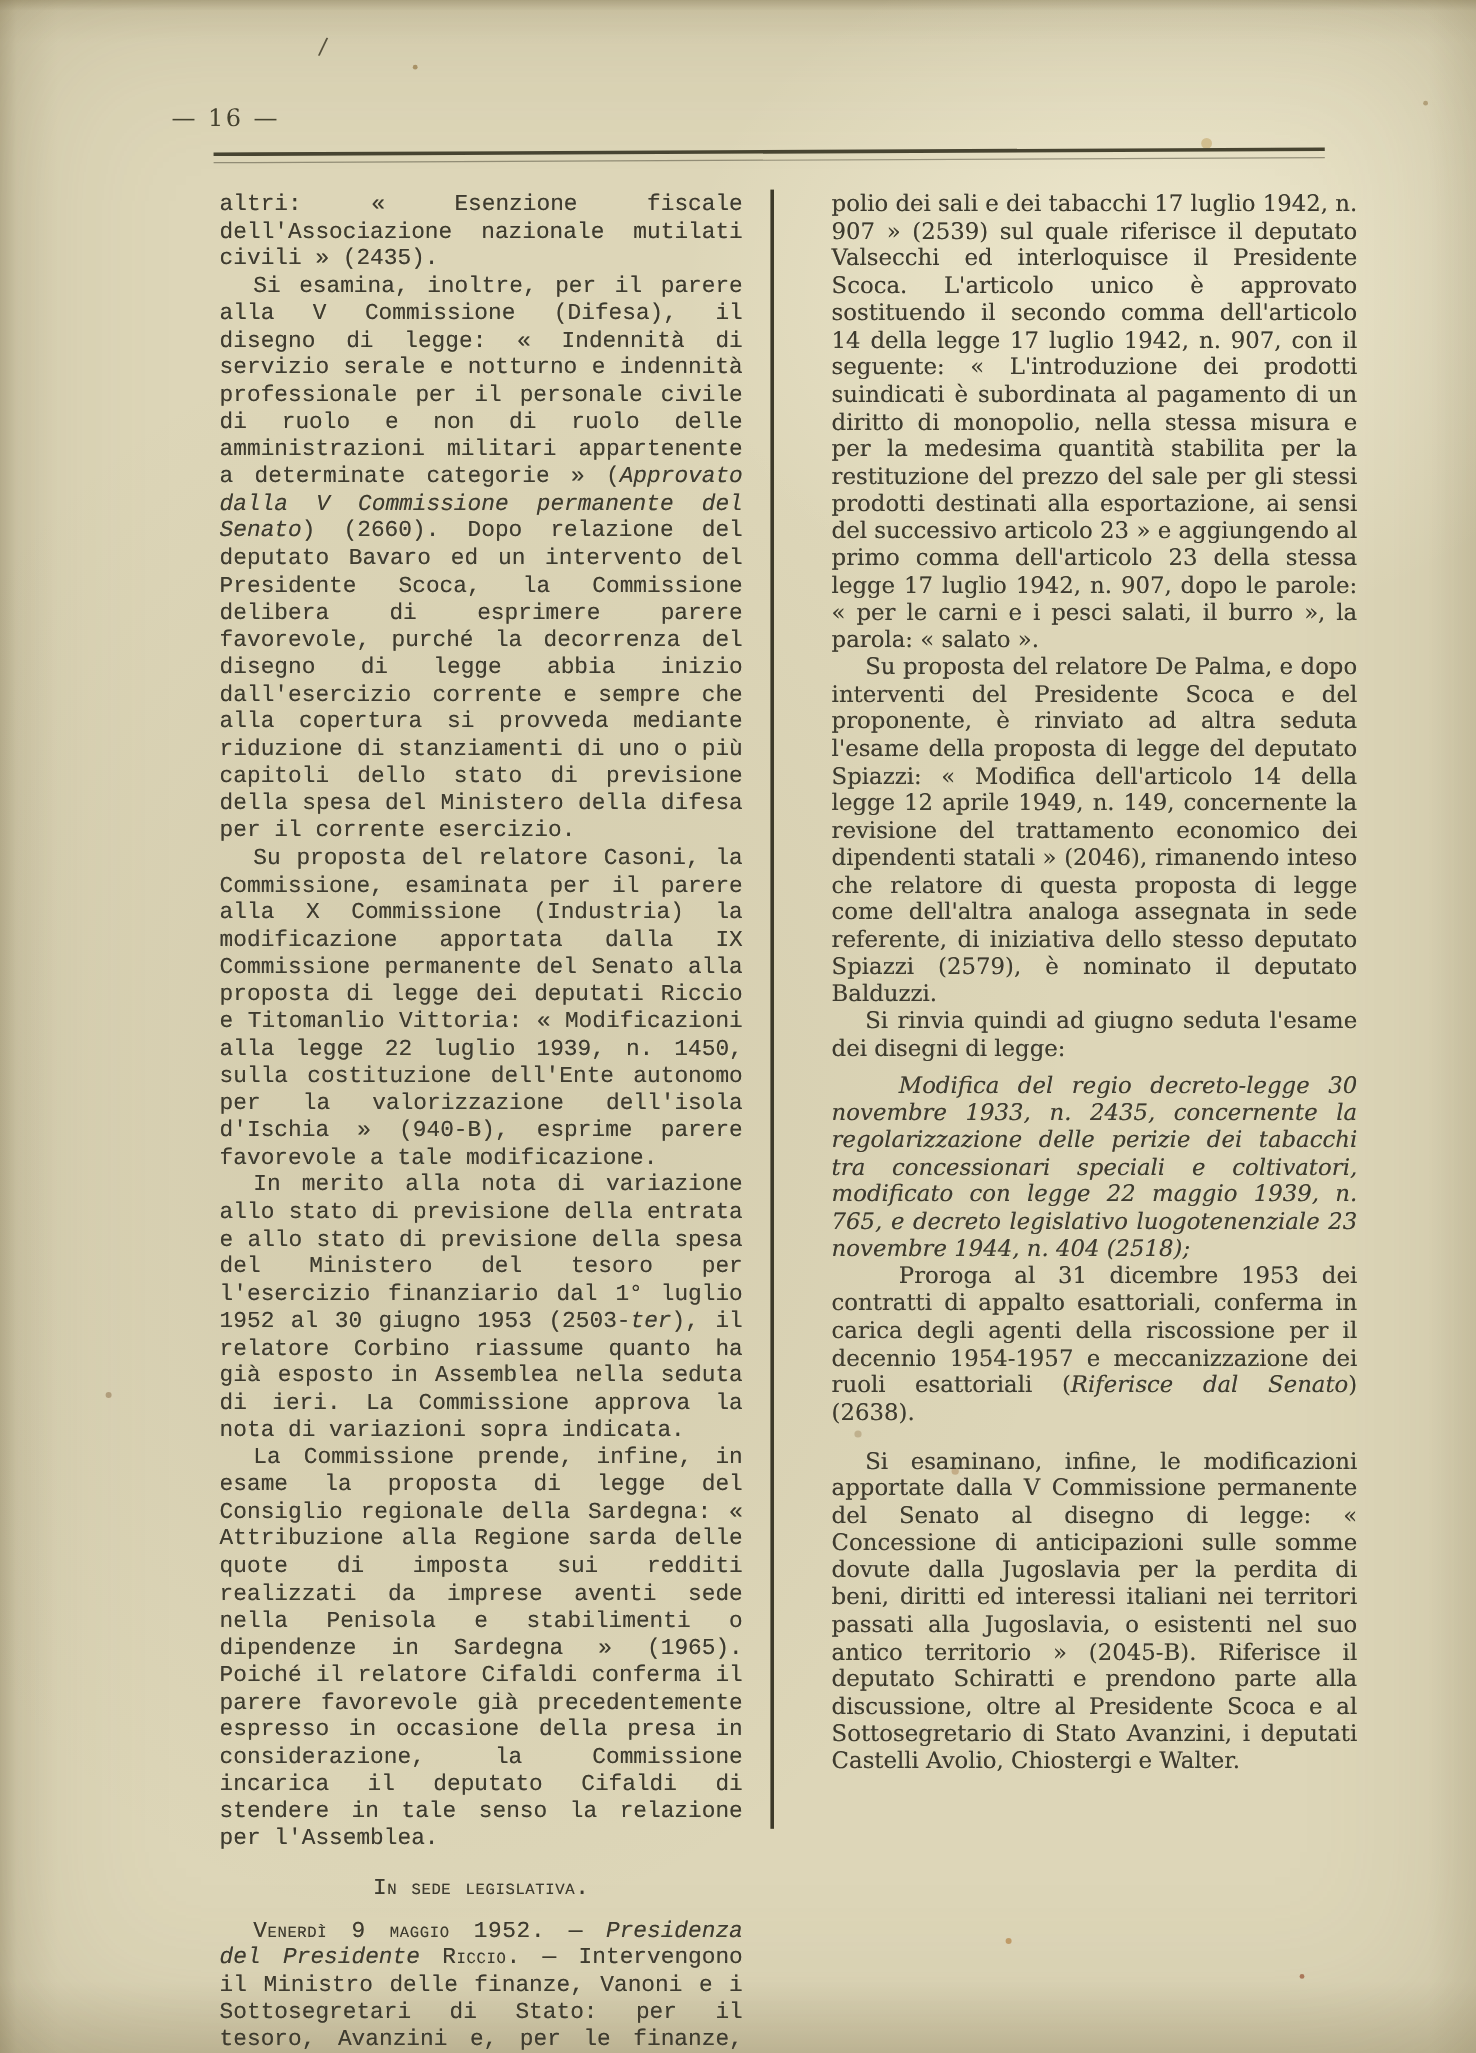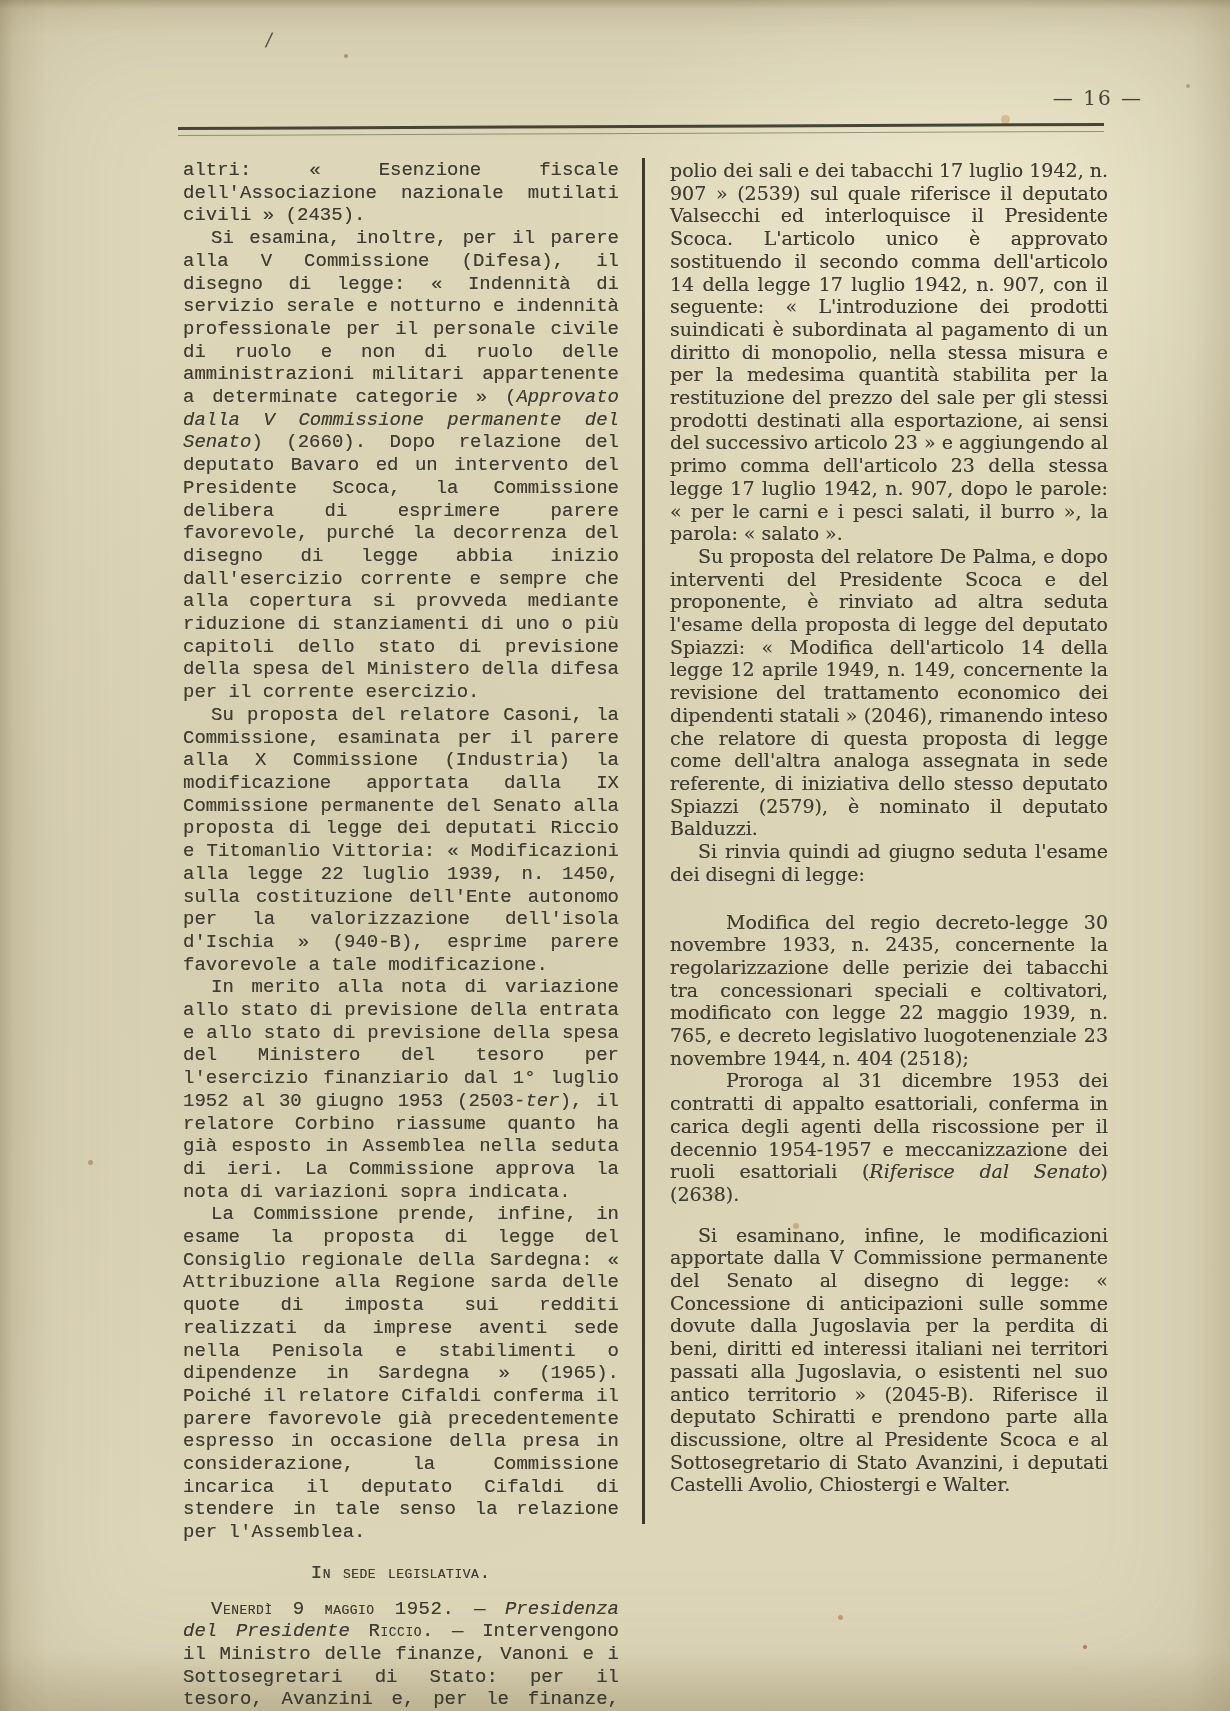--- a/index.html
+++ b/index.html
@@ -15,43 +15,43 @@
       radial-gradient(ellipse 700px 900px at 30% 55%, rgba(120,108,75,0.10), rgba(120,108,75,0) 75%),
       linear-gradient(90deg, rgba(118,105,70,0.30) 0px, rgba(118,105,70,0.10) 14px, rgba(118,105,70,0) 48px),
       linear-gradient(270deg, rgba(140,128,92,0.16) 0px, rgba(140,128,92,0) 40px),
       linear-gradient(180deg, rgba(116,102,64,0.38) 0px, rgba(140,126,88,0.12) 9px, rgba(140,126,88,0) 36px),
       linear-gradient(0deg, rgba(116,102,64,0.22) 0px, rgba(140,126,88,0) 60px),
       #ddd6b8;
     box-shadow: inset 0 0 140px rgba(108,94,58,0.22);
   }
   .page-num{
     position:absolute;top:86px;left:143px;width:1000px;
-    text-align:right;font-size:20px;letter-spacing:2px;color:#45422f;
+    text-align:left;font-size:20px;letter-spacing:2px;color:#45422f;
   }
   .top-rule{
     position:absolute;left:178px;top:125px;width:926px;height:5px;
     border-top:3px solid #474431;
     border-bottom:1px solid rgba(70,68,52,0.5);
     transform:rotate(-0.26deg);
   }
   .divider{
     position:absolute;left:642px;top:158px;width:2.5px;height:1366px;
     background:#3d3a2a;
   }
   .col{
     position:absolute;top:159px;text-align:justify;
     font-size:19px;line-height:22.7px;color:#3e3b2f;
     text-shadow:0 0 0.5px rgba(62,59,47,0.55);
   }
   .col-left{left:183px;width:436px;font-family:Liberation Mono, monospace;}
-  .col-right{left:670px;width:438px;}
+  .col-right{left:693px;width:438px;}
   .col p{margin:0;text-indent:28px;}
   .col p.cont{text-indent:0;}
   .col p.item{text-indent:56px;}
-  .col p.sp8{margin-top:25px;}
+  .col p.sp8{margin-top:8px;font-style:italic;}
   .col p.sp16{margin-top:18px;}
   .col p.heading{
     text-indent:0;text-align:center;font-variant:small-caps;
     letter-spacing:2.5px;margin:18px 0 13px 0;
   }
   .italic{font-style:italic;}
   .smallcaps{font-variant:small-caps;letter-spacing:0.5px;}
   .slash{
     position:absolute;left:266px;top:28px;font-size:19px;color:#57523d;
     transform:rotate(8deg);

